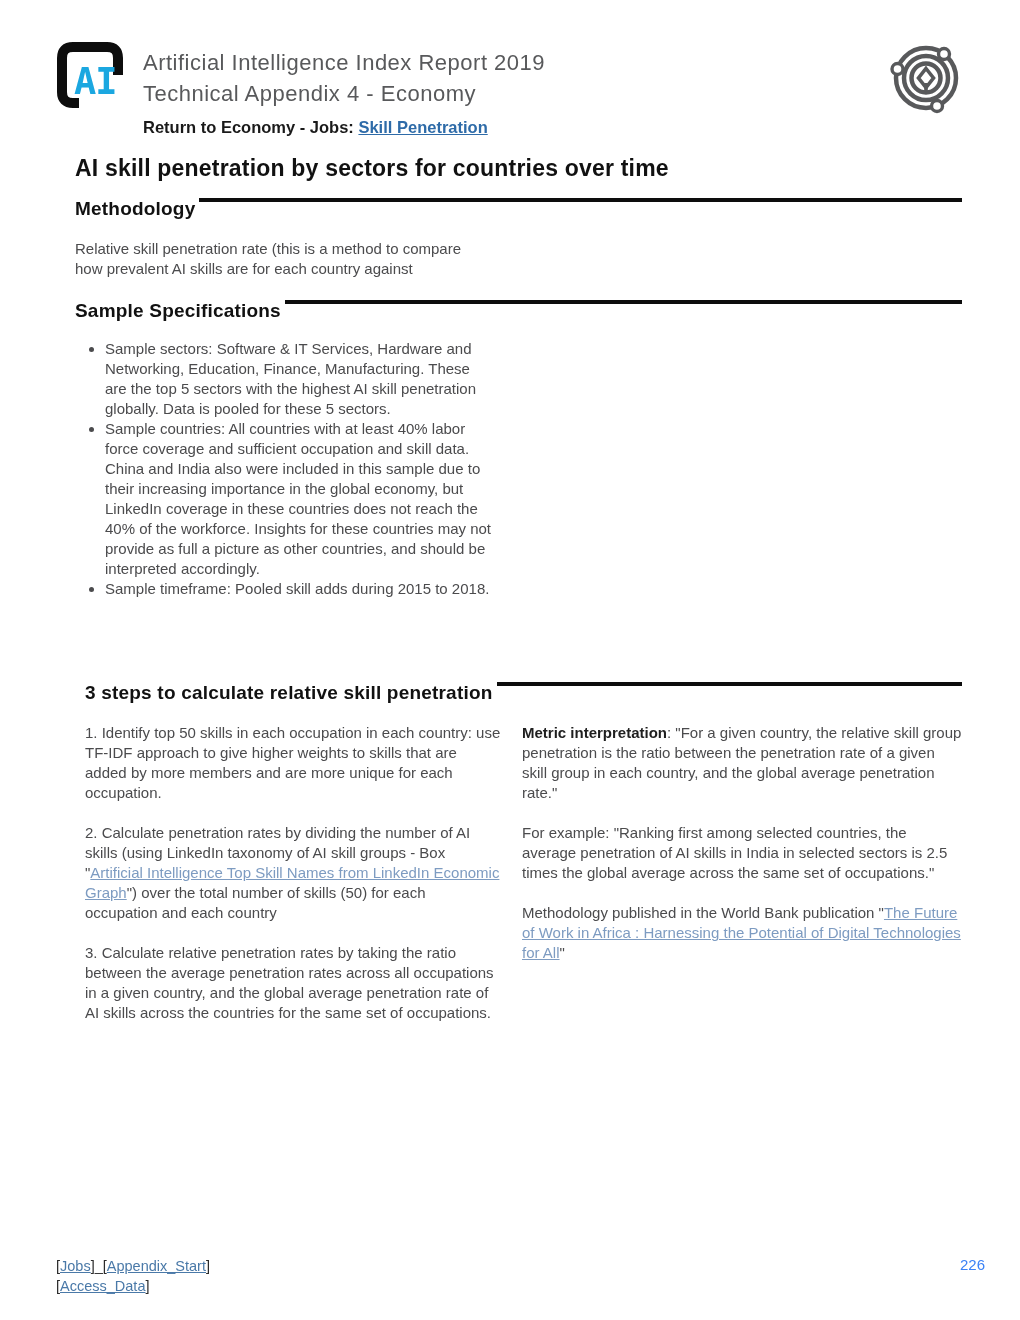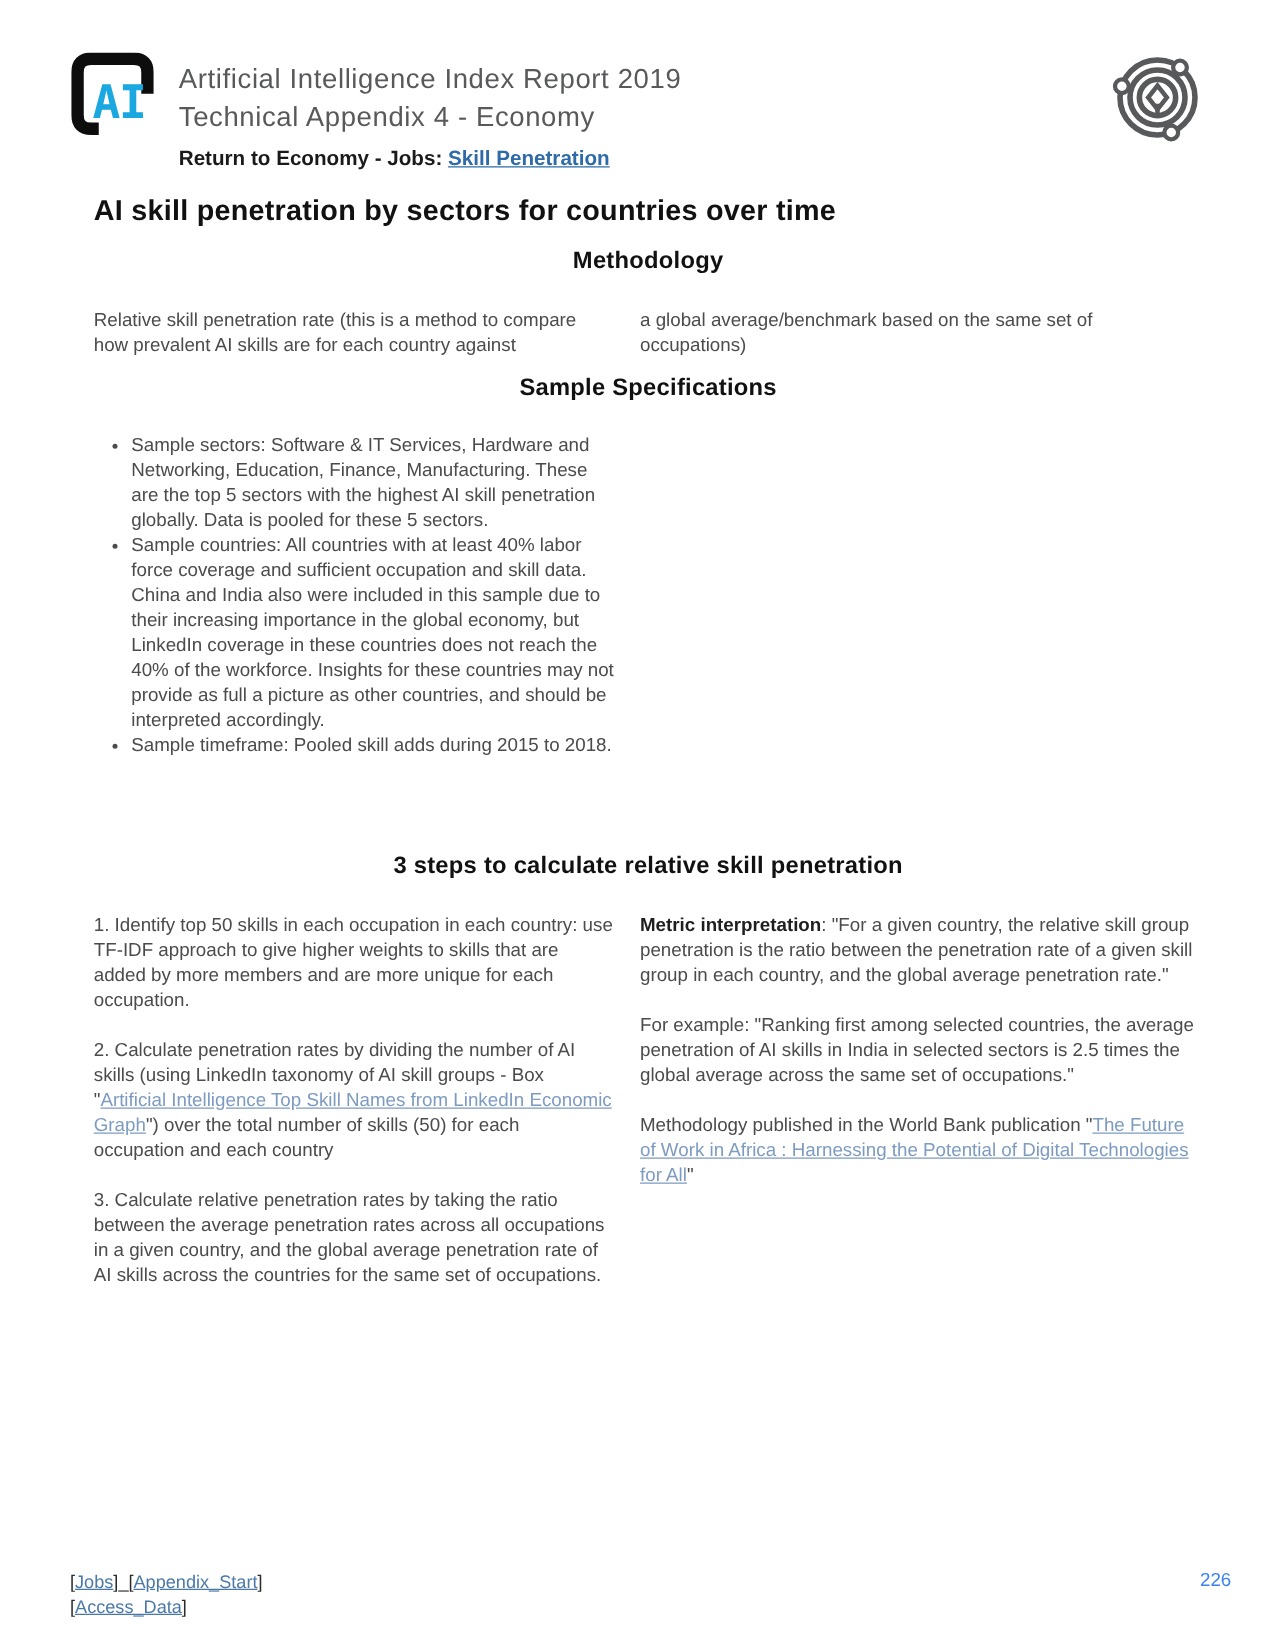--- a/index.html
+++ b/index.html
@@ -26,29 +26,29 @@
   .header-title { font-size: 22px; line-height: 31px; color: #58595b; letter-spacing: 0.5px; }
   .return-line { margin-top: 9px; font-size: 16.5px; font-weight: bold; color: #1a1a1a; }
   .return-line a { color: #2e6ba8; text-decoration: underline; }
   .orbit-icon { position: absolute; left: 886px; top: 36px; width: 80px; height: 80px; }
 
   
   h1.page-title {
     position: absolute; left: 75px; top: 155px;
     font-size: 23px; color: #111; letter-spacing: 0.2px;
   }
-  .sec-head { display: flex; align-items: center; gap: 4px; flex-direction: column; }
+  .sec-head { display: flex; gap: 4px; }
   .sec-head h2 { font-size: 19px; color: #111; white-space: nowrap; letter-spacing: 0.2px; }
   .sec-head .rule { flex: 1 1 auto; height: 4px; background: #0d0d0d; }
 
   
   section { position: absolute; left: 75px; right: 58px; }
   #methodology { top: 198px; }
   #sample-specs { top: 300px; }
-  #steps { top: 682px; }
+  #steps { top: 682px; margin-left: 10px; }
 
   .two-col { display: grid; grid-template-columns: 437px 1fr; column-gap: 0; margin-top: 19px; }
   .body-text { font-size: 15px; line-height: 20px; color: #4b4b4d; }
   .body-text p { margin-bottom: 20px; }
   .body-text p:last-child { margin-bottom: 0; }
   .col-left { padding-right: 20px; }
 
   a.text-link { color: #7d9bc1; text-decoration: underline; }
   .bold-black { font-weight: bold; color: #1f1f1f; }
 
@@ -95,21 +95,20 @@
 
   <h1 class="page-title">AI skill penetration by sectors for countries over time</h1>
 
   <section id="methodology">
     <div class="sec-head">
       <h2>Methodology</h2>
       <div class="rule"></div>
     </div>
     <div class="two-col body-text">
       <div class="col-left">Relative skill penetration rate (this is a method to compare how prevalent AI skills are for each country against</div>
-      <div class="col-right">a global average/benchmark based on the same set of occupations)</div>
     </div>
   </section>
 
   <section id="sample-specs">
     <div class="sec-head">
       <h2>Sample Specifications</h2>
       <div class="rule"></div>
     </div>
     <ul class="spec-list">
       <li>Sample sectors: Software &amp; IT Services, Hardware and Networking, Education, Finance, Manufacturing. These are the top 5 sectors with the highest AI skill penetration globally. Data is pooled for these 5 sectors.</li>

